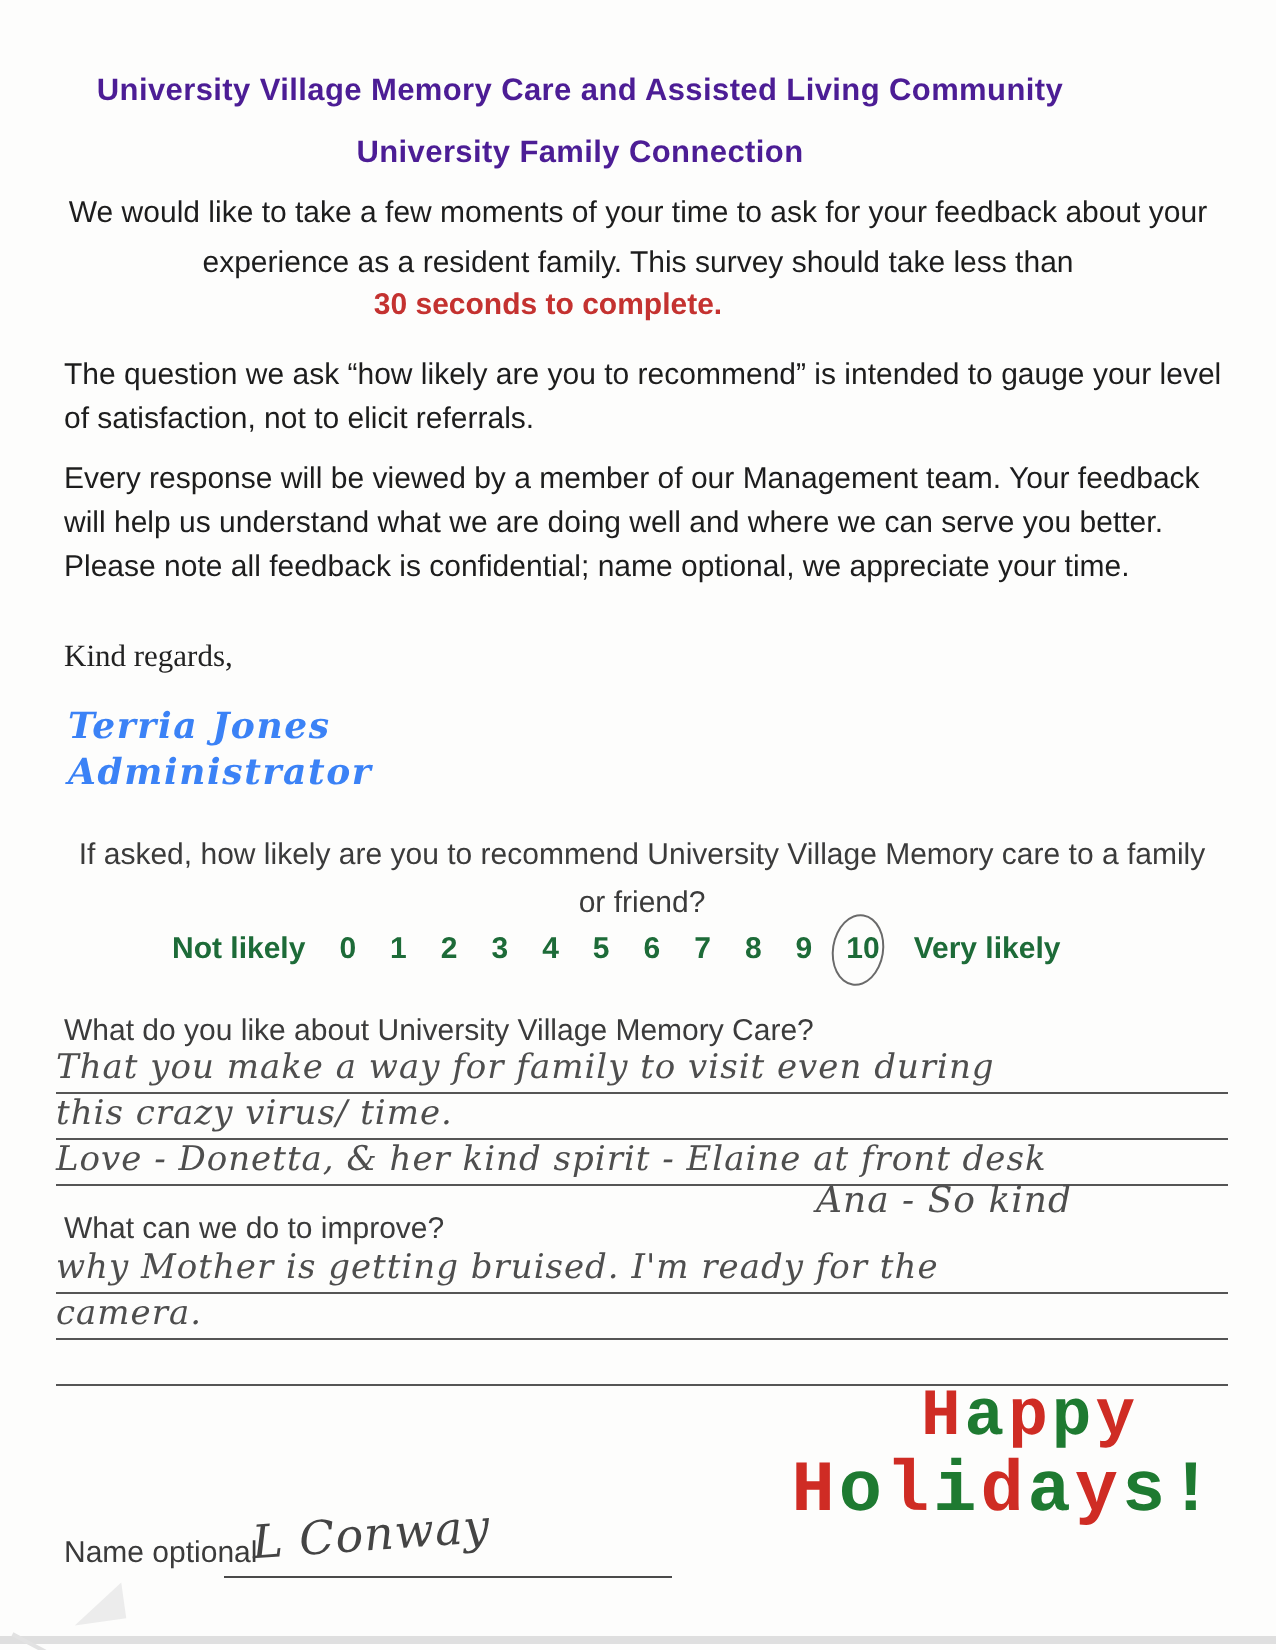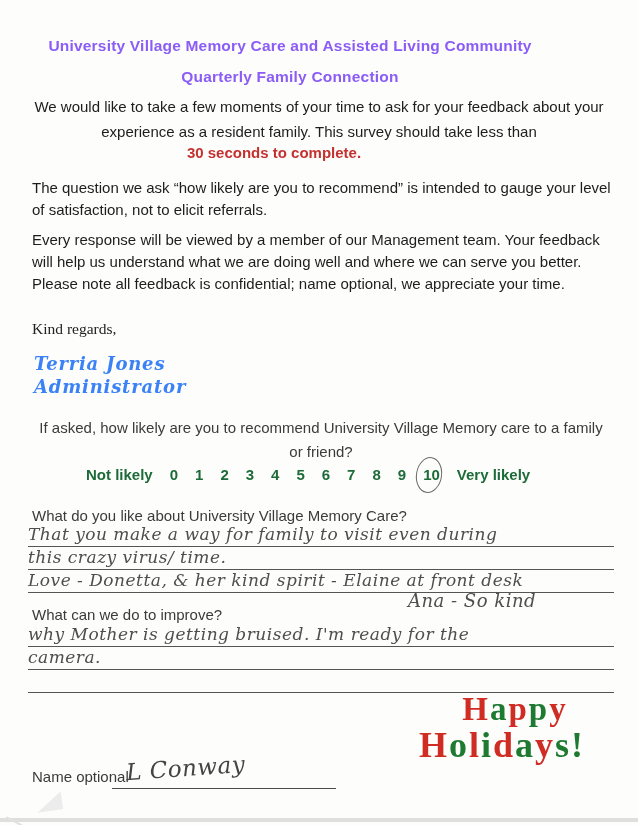--- a/index.html
+++ b/index.html
@@ -12,21 +12,21 @@
     height: 825px;
     background: #fdfdfc;
     overflow: hidden;
   }
 
   
   .title {
     position: absolute;
     top: 30px; left: 0; width: 580px;
     text-align: center;
-    color: #8b5cf6;
+    color: #4c1d95;
     font-weight: bold;
     font-size: 15.5px;
     line-height: 31px;
     letter-spacing: 0.2px;
   }
   .intro {
     position: absolute;
     top: 94px; left: 24px; width: 590px;
     text-align: center;
     color: #1d1d1d;
@@ -137,21 +137,21 @@
     font-size: 17px;
     border-bottom: 1.5px solid #777;
     padding: 0 6px 1px 2px;
   }
 
   
   .banner {
     position: absolute;
     top: 692px; left: 380px; width: 244px;
     text-align: center;
-    font-family: Liberation Serif, serif;
+    font-family: Liberation Mono, monospace;
     font-weight: bold;
     line-height: 1.05;
   }
   .banner-line1 { font-size: 33px; letter-spacing: 2px; padding-left: 26px; }
   .banner-line2 { font-size: 36px; letter-spacing: 2px; }
 
   
   .footer-label { position: absolute; top: 765px; left: 32px; }
   .footer-line {
     position: absolute;
@@ -191,21 +191,21 @@
     transform: rotate(-8deg);
   }
 </style>
 </head>
 <body>
 
 <div class="page">
 
   <div class="title">
     <div>University Village Memory Care and Assisted Living Community</div>
-    <div>Quarterly Family Connection</div>
+    <div>University Family Connection</div>
   </div>
 
   <p class="intro">We would like to take a few moments of your time to ask for your feedback about your experience as a resident family. This survey should take less than</p>
   <div class="intro-highlight">30 seconds to complete.</div>
 
   <p class="para para-1">The question we ask “how likely are you to recommend” is intended to gauge your level of satisfaction, not to elicit referrals.</p>
   <p class="para para-2">Every response will be viewed by a member of our Management team. Your feedback will help us understand what we are doing well and where we can serve you better. Please note all feedback is confidential; name optional, we appreciate your time.</p>
 
   <div class="closing">Kind regards,</div>
   <div class="sig-script">

